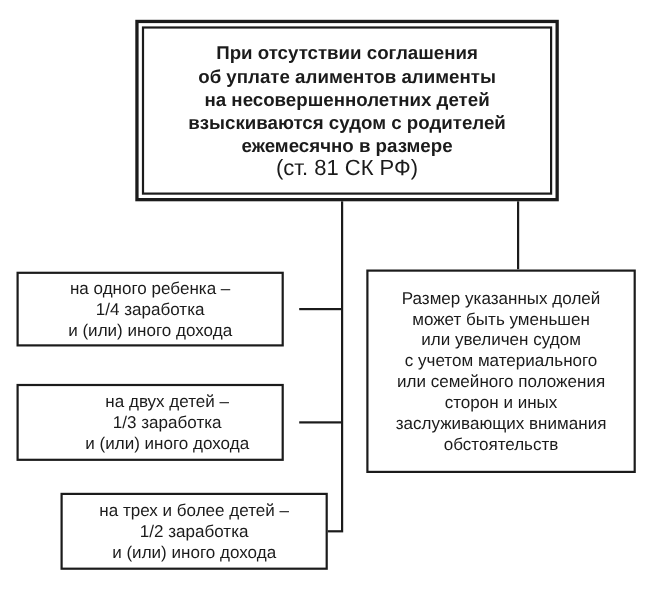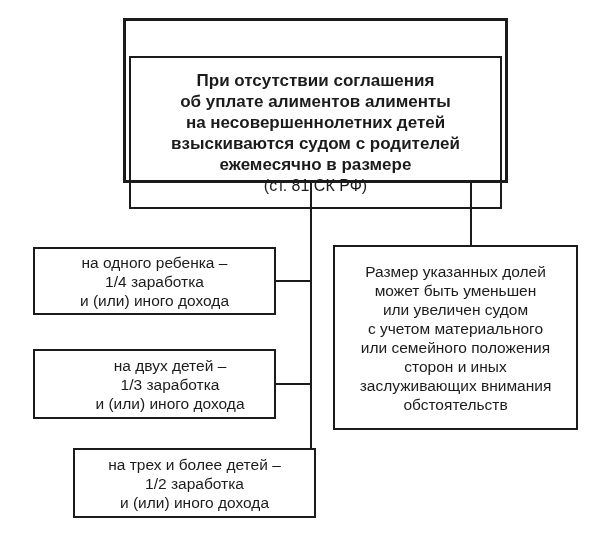--- a/index.html
+++ b/index.html
@@ -28,52 +28,51 @@
     padding: 3px;
     background: var(--bg);
   }
   .main-box-inner {
     width: 100%; height: 100%;
     border: 2px solid var(--ink);
     display: flex;
     flex-direction: column;
     align-items: center;
     justify-content: center;
-    margin-top: 32px;
   }
   .main-text {
     font-size: 17px;
     font-weight: 700;
     line-height: 21px;
     text-align: center;
     white-space: pre-line;
   }
   .main-ref {
-    font-size: 16px;
+    font-size: 20px;
     font-weight: 400;
     line-height: 21px;
     text-align: center;
   }
   
   .box {
     position: absolute;
     border: 2px solid var(--ink);
     background: var(--bg);
     display: flex;
     align-items: center;
     justify-content: center;
   }
   .box-text {
     font-size: 15.5px;
     font-weight: 400;
     line-height: 19px;
     text-align: center;
     white-space: pre-line;
   }
-  .share-box { left: 33px; width: 243px; }
+  .share-box { left: 15px; width: 243px; }
   .share-box-1 { top: 247px; height: 68px; }
   .share-box-2 { top: 349px; height: 70px; padding-left: 31px; }
   .share-box-3 { top: 448px; height: 70px; margin-left: 40px; }
   .note-box { left: 333px; top: 245px; width: 245px; height: 185px; }
   
   .line {
     position: absolute;
     background: var(--ink);
   }
   .v-spine   { left: 310px; top: 183px; width: 2px;  height: 301px; }

